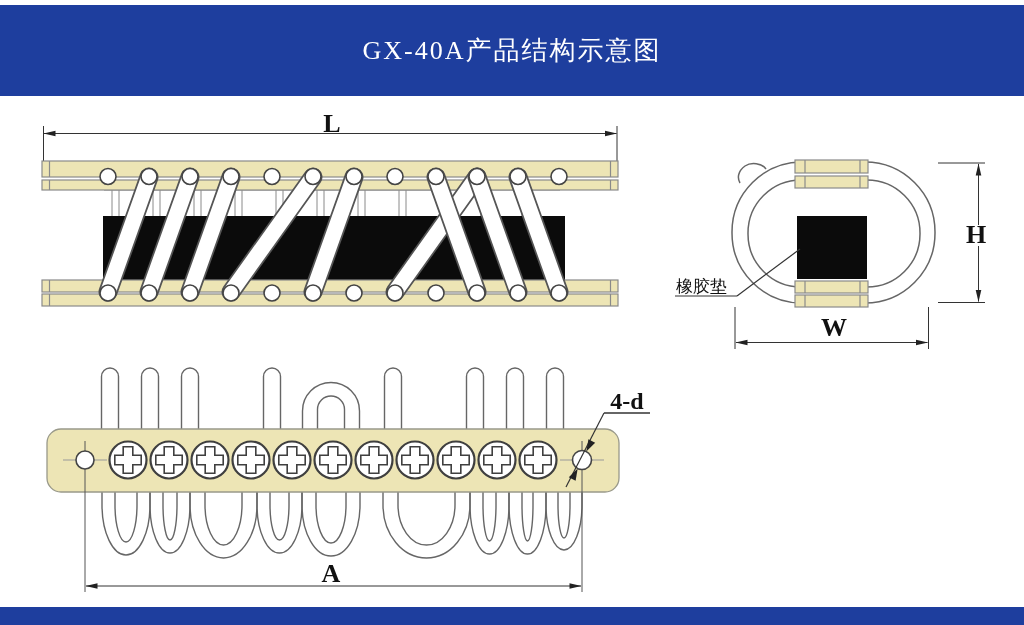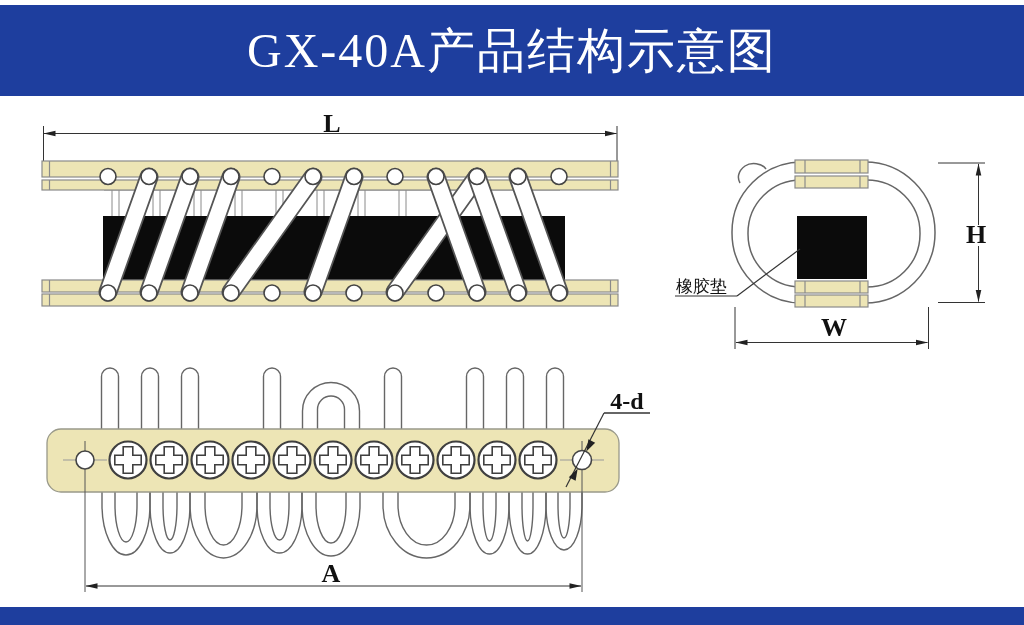--- a/index.html
+++ b/index.html
@@ -1,20 +1,20 @@
 <!DOCTYPE html>
 <html><head>
 <meta charset="utf-8">
 <style>
   html,body{margin:0;padding:0;background:#ffffff;}
   #page{position:relative;width:1024px;height:625px;background:#ffffff;overflow:hidden;
         font-family:"Liberation Serif", serif;}
   #banner{position:absolute;left:0;top:5px;width:1024px;height:91px;background:#1e3e9e;
           display:flex;align-items:center;justify-content:center;}
-  #banner .title{color:#ffffff;font-size:48px;letter-spacing:2px;font-family:"Liberation Serif","DejaVu Serif",serif;}
+  #banner .title{color:#ffffff;font-size:26px;letter-spacing:2px;font-family:"Liberation Serif","DejaVu Serif",serif;}
   #footer{position:absolute;left:0;top:607px;width:1024px;height:18px;background:#1e3e9e;}
   svg{position:absolute;left:0;top:0;}
   .dimtxt{font-family:"Liberation Serif",serif;font-weight:bold;font-size:26px;fill:#111;}
   .cjk{font-family:"Liberation Serif","DejaVu Serif",serif;font-size:17px;fill:#111;}
 </style>
 </head>
 <body>
 
 <div id="page">
   <div id="banner">

